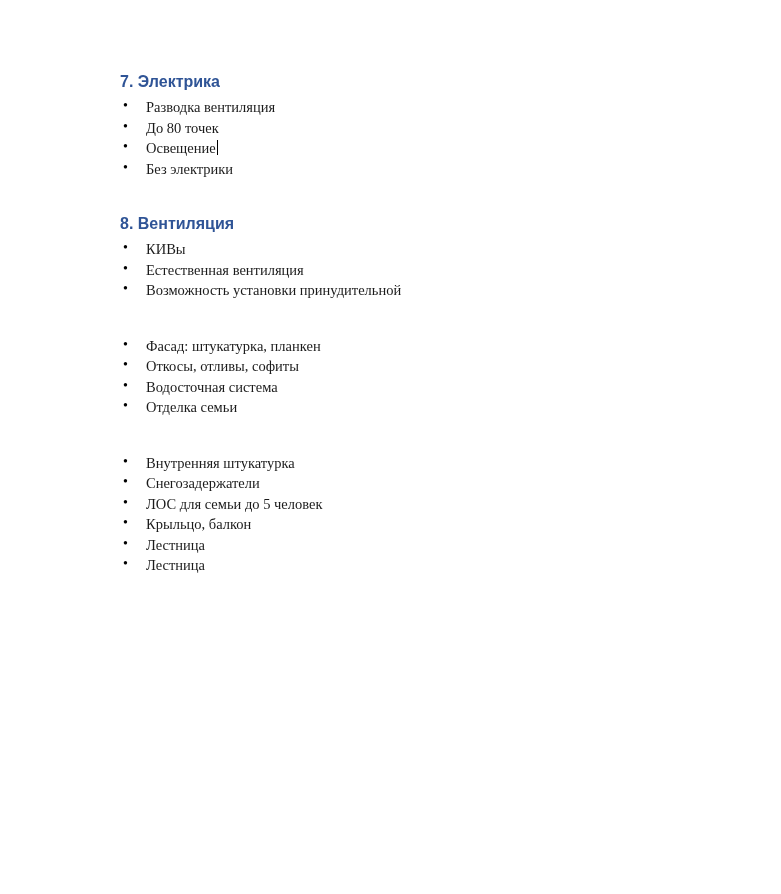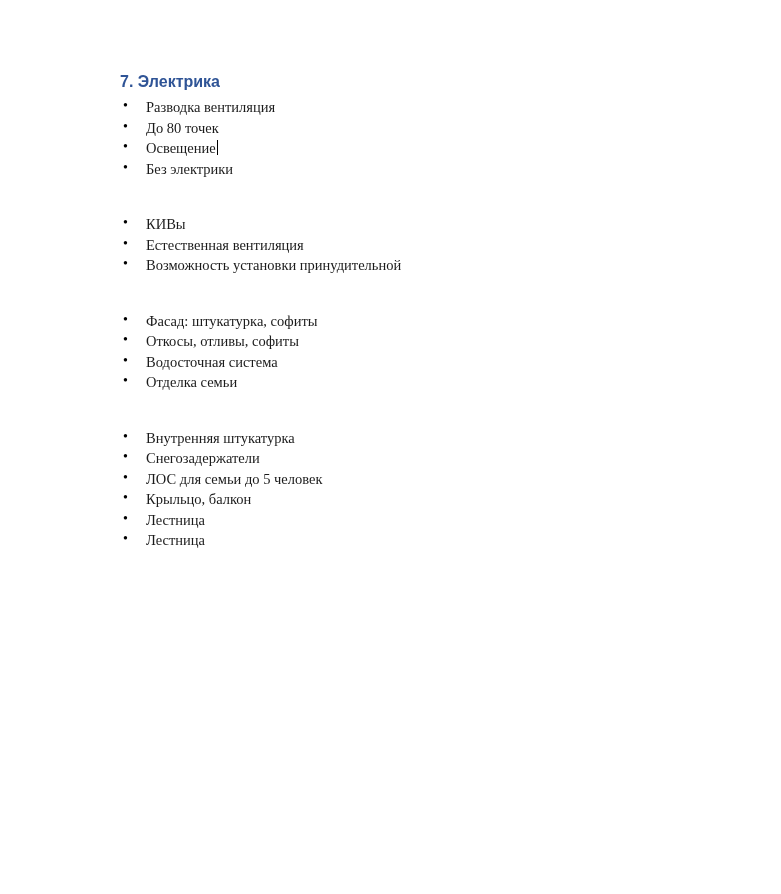--- a/index.html
+++ b/index.html
@@ -81,41 +81,42 @@
           <span>Освещение</span><span class="caret"></span>
         </li>
         <li>
           <span class="bullet">•</span>
           <span>Без электрики</span>
         </li>
       </ul>
     </div>
 
     <div class="doc-section">
+      <h2 class="section-heading">8. Вентиляция</h2>
       <ul class="bullet-list">
         <li>
           <span class="bullet">•</span>
           <span>КИВы</span>
         </li>
         <li>
           <span class="bullet">•</span>
           <span>Естественная вентиляция</span>
         </li>
         <li>
           <span class="bullet">•</span>
           <span>Возможность установки принудительной</span>
         </li>
       </ul>
     </div>
 
     <div class="doc-section">
       <ul class="bullet-list">
         <li>
           <span class="bullet">•</span>
-          <span>Фасад: штукатурка, софиты</span>
+          <span>Фасад: штукатурка, планкен</span>
         </li>
         <li>
           <span class="bullet">•</span>
           <span>Откосы, отливы, софиты</span>
         </li>
         <li>
           <span class="bullet">•</span>
           <span>Водосточная система</span>
         </li>
         <li>

